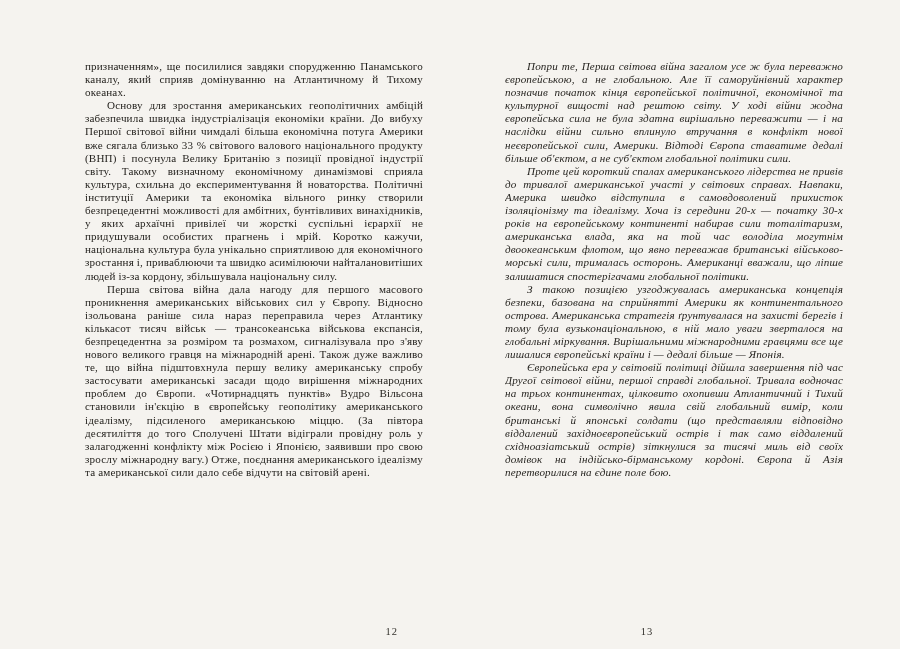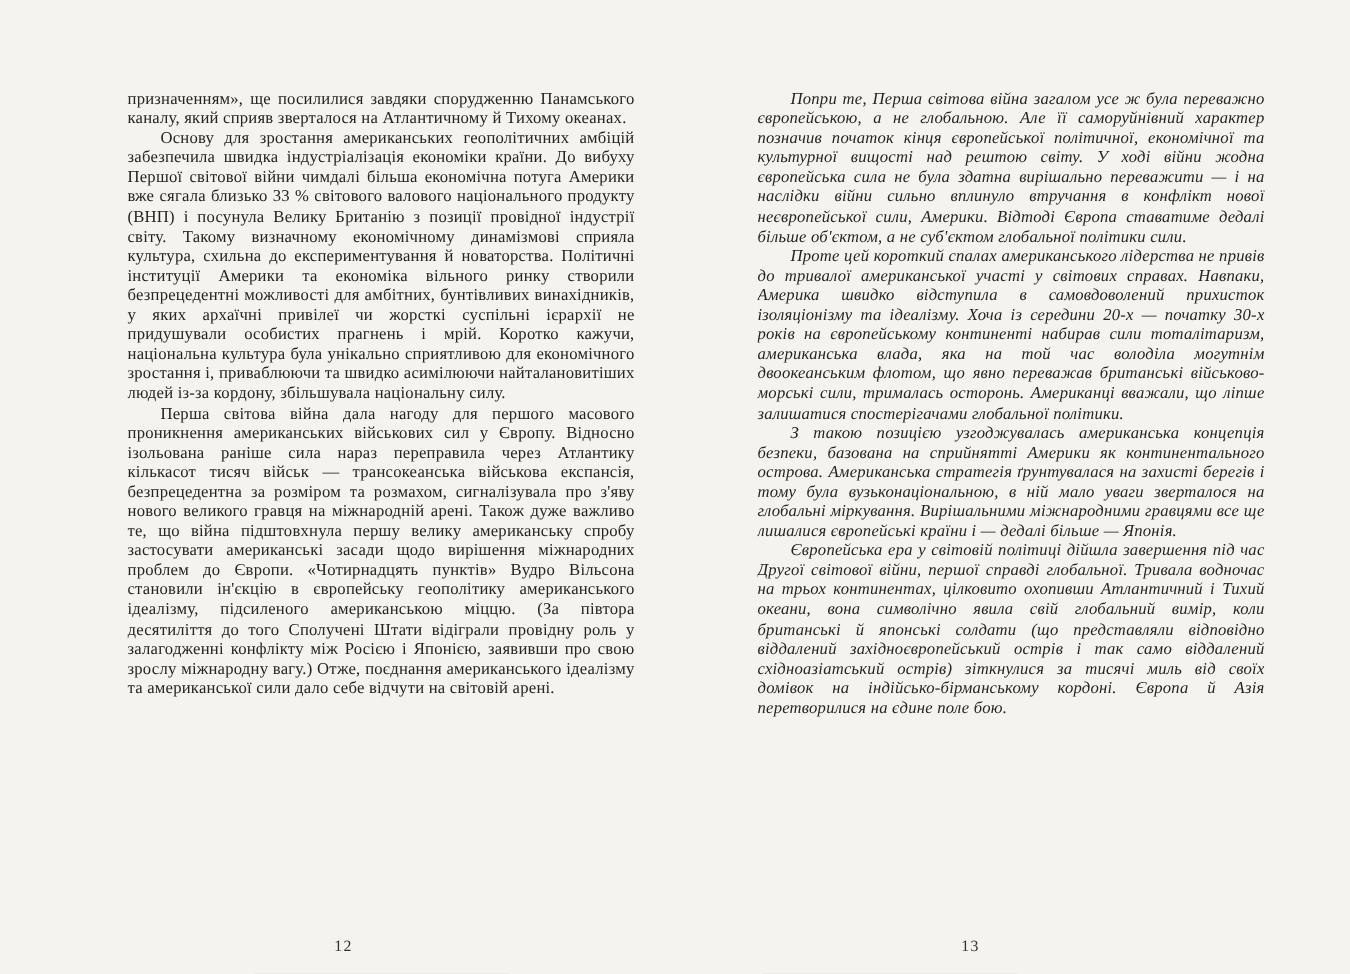--- a/index.html
+++ b/index.html
@@ -40,30 +40,30 @@
     }
     .page-number {
       position: absolute;
       top: 626px;
       width: 338px;
       text-align: center;
       font-size: 10.5px;
       letter-spacing: 1px;
       color: #33312c;
     }
-    .page-number--left  { left: 60px; }
+    .page-number--left  { left: 60px; text-align: right; }
     .page-number--right { left: 478px; }
   </style>
 </head>
 <body>
 
 <div class="book-spread">
 
   <div class="page-text page-text--left">
-    <p class="no-indent">призначенням», ще посилилися завдяки спорудженню Панамського каналу, який сприяв зверталося на Атлантичному й Тихому океанах.</p>
+    <p class="no-indent">призначенням», ще посилилися завдяки спорудженню Панамського каналу, який сприяв домінуванню на Атлантичному й Тихому океанах.</p>
     <p>Основу для зростання американських геополітичних амбіцій забезпечила швидка індустріалізація економіки країни. До вибуху Першої світової війни чимдалі більша економічна потуга Америки вже сягала близько 33 % світового валового національного продукту (ВНП) і посунула Велику Британію з позиції провідної індустрії світу. Такому визначному економічному динамізмові сприяла культура, схильна до експериментування й новаторства. Політичні інституції Америки та економіка вільного ринку створили безпрецедентні можливості для амбітних, бунтівливих винахідників, у яких архаїчні привілеї чи жорсткі суспільні ієрархії не придушували особистих прагнень і мрій. Коротко кажучи, національна культура була унікально сприятливою для економічного зростання і, приваблюючи та швидко асимілюючи найталановитіших людей із-за кордону, збільшувала національну силу.</p>
     <p>Перша світова війна дала нагоду для першого масового проникнення американських військових сил у Європу. Відносно ізольована раніше сила нараз переправила через Атлантику кількасот тисяч військ — трансокеанська військова експансія, безпрецедентна за розміром та розмахом, сигналізувала про з'яву нового великого гравця на міжнародній арені. Також дуже важливо те, що війна підштовхнула першу велику американську спробу застосувати американські засади щодо вирішення міжнародних проблем до Європи. «Чотирнадцять пунктів» Вудро Вільсона становили ін'єкцію в європейську геополітику американського ідеалізму, підсиленого американською міццю. (За півтора десятиліття до того Сполучені Штати відіграли провідну роль у залагодженні конфлікту між Росією і Японією, заявивши про свою зрослу міжнародну вагу.) Отже, поєднання американського ідеалізму та американської сили дало себе відчути на світовій арені.</p>
   </div>
 
   <div class="page-text page-text--right">
     <p>Попри те, Перша світова війна загалом усе ж була переважно європейською, а не глобальною. Але її саморуйнівний характер позначив початок кінця європейської політичної, економічної та культурної вищості над рештою світу. У ході війни жодна європейська сила не була здатна вирішально переважити — і на наслідки війни сильно вплинуло втручання в конфлікт нової неєвропейської сили, Америки. Відтоді Європа ставатиме дедалі більше об'єктом, а не суб'єктом глобальної політики сили.</p>
     <p>Проте цей короткий спалах американського лідерства не привів до тривалої американської участі у світових справах. Навпаки, Америка швидко відступила в самовдоволений прихисток ізоляціонізму та ідеалізму. Хоча із середини 20-х — початку 30-х років на європейському континенті набирав сили тоталітаризм, американська влада, яка на той час володіла могутнім двоокеанським флотом, що явно переважав британські військово-морські сили, трималась осторонь. Американці вважали, що ліпше залишатися спостерігачами глобальної політики.</p>
     <p>З такою позицією узгоджувалась американська концепція безпеки, базована на сприйнятті Америки як континентального острова. Американська стратегія ґрунтувалася на захисті берегів і тому була вузьконаціональною, в ній мало уваги зверталося на глобальні міркування. Вирішальними міжнародними гравцями все ще лишалися європейські країни і — дедалі більше — Японія.</p>
     <p>Європейська ера у світовій політиці дійшла завершення під час Другої світової війни, першої справді глобальної. Тривала водночас на трьох континентах, цілковито охопивши Атлантичний і Тихий океани, вона символічно явила свій глобальний вимір, коли британські й японські солдати (що представляли відповідно віддалений західноєвропейський острів і так само віддалений східноазіатський острів) зіткнулися за тисячі миль від своїх домівок на індійсько-бірманському кордоні. Європа й Азія перетворилися на єдине поле бою.</p>
   </div>

